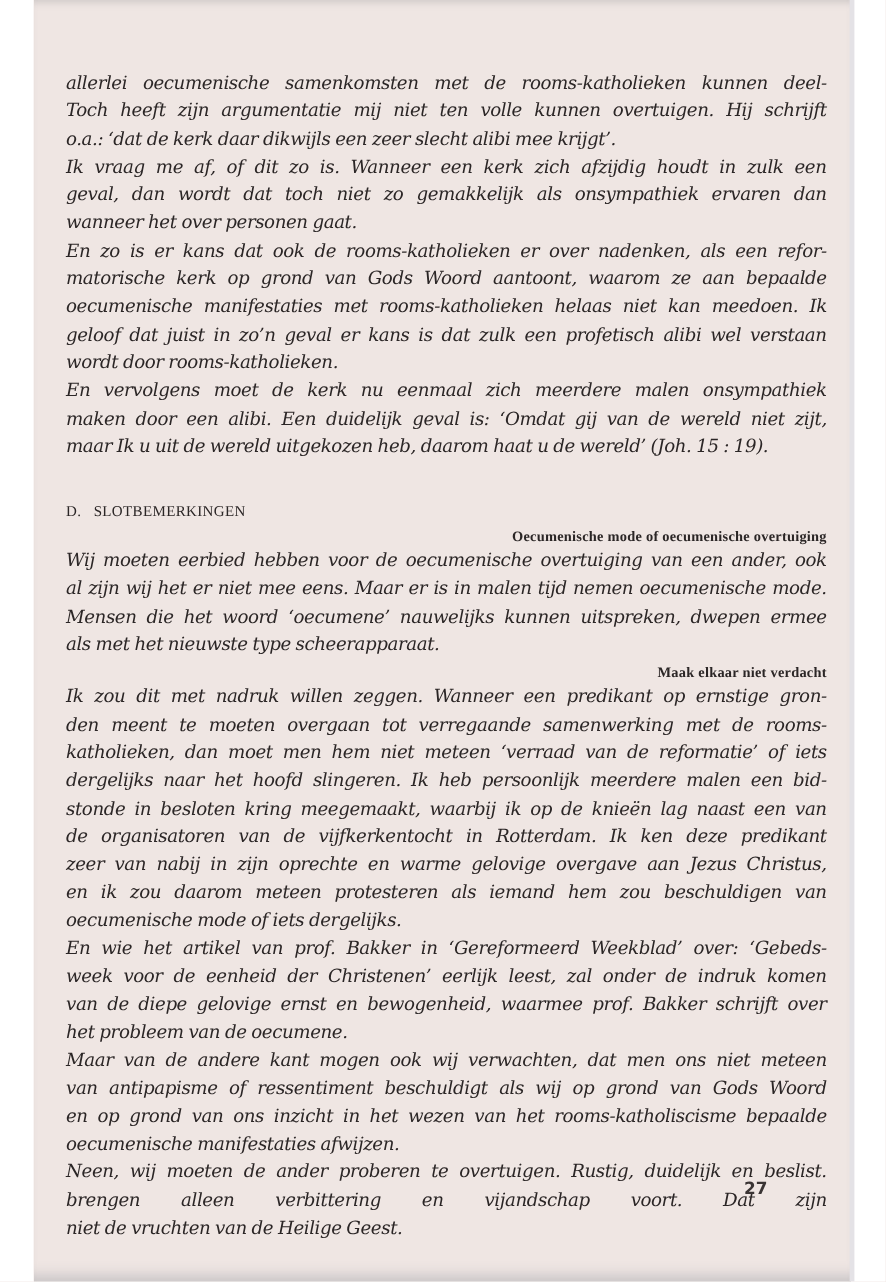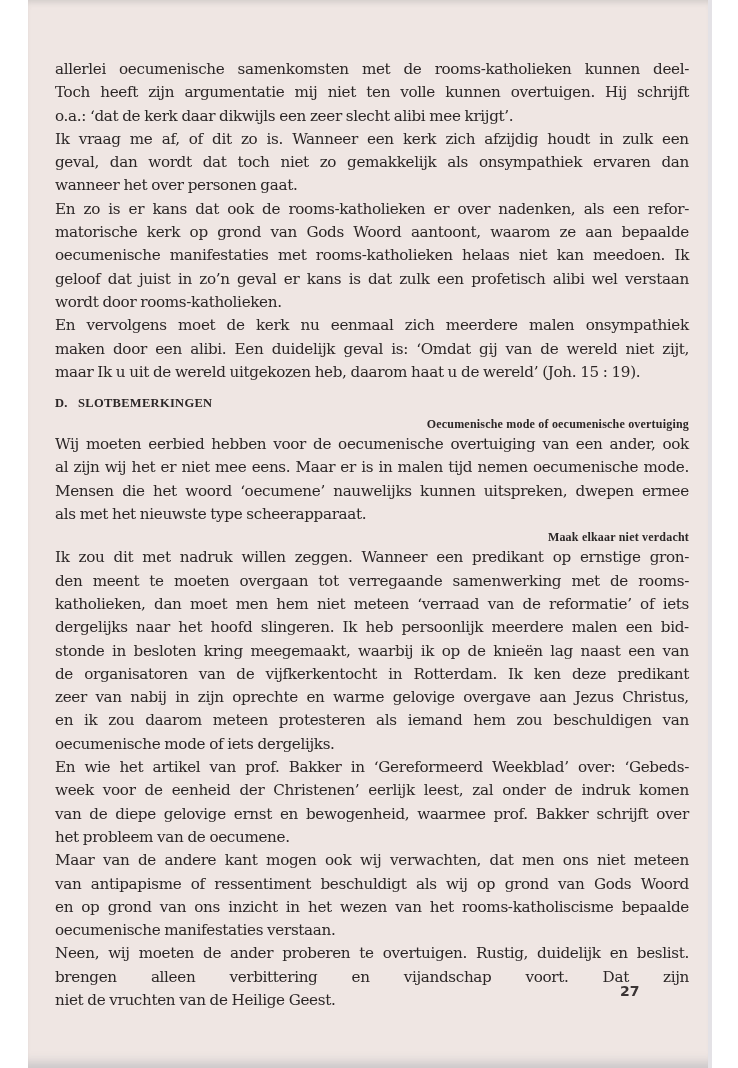--- a/index.html
+++ b/index.html
@@ -8,26 +8,26 @@
     position:absolute; left:28px; top:0; width:681px; height:1068px;
     background:#efe6e3;
     box-shadow: inset 0 6px 6px -4px rgba(150,150,150,0.35), inset 0 -14px 10px -8px rgba(170,170,175,0.5);
   }
   .edge-right { position:absolute; left:708px; top:0; width:4px; height:1068px; background:#e4e2e6; }
   .text {
     position:absolute; left:55px; top:58px; width:634px;
     font-family:"DejaVu Serif", serif; font-size:15.2px; color:#2b2626;
     line-height:23.3px;
   }
-  .line { display:block; text-align:justify; text-align-last:justify; white-space:nowrap; height:23.3px; letter-spacing:-0.35px; word-spacing:-0.5px; }
+  .line { display:block; text-align:justify; text-align-last:justify; white-space:nowrap; height:23.3px; letter-spacing:-0.35px; word-spacing:-0.5px;font-style:italic; }
   .line > span { display:flex; justify-content:space-between; }
   .line.last { text-align-last:left; }
   .head-d {
-    font-family:"Liberation Serif", serif; font-weight:bold; font-size:12.5px; color:#2b2626;
-    letter-spacing:0.3px; height:20px; line-height:20px; margin-top:9px;
+    font-family:"Liberation Serif", serif; font-weight:normal; font-size:12.5px; color:#2b2626;
+    letter-spacing:0.3px; height:20px; line-height:20px; margin-top:32px;
   }
   .subhead {
     font-family:"Liberation Serif", serif; font-weight:bold; font-size:12px; color:#2b2626;
     text-align:right; height:20px; line-height:22px; letter-spacing:0.2px;
   }
   .pagenum {
     position:absolute; left:620px; top:983px; width:69px; text-align:left;
     font-family:"DejaVu Sans", sans-serif; font-weight:bold; font-size:14px; color:#3a3434;
   }
 </style>
@@ -513,21 +513,21 @@
               <span>inzicht</span>
               <span>in</span>
               <span>het</span>
               <span>wezen</span>
               <span>van</span>
               <span>het</span>
               <span>rooms-katholiscisme</span>
               <span>bepaalde</span>
             </span>
           </div>
-          <div class="line last">oecumenische manifestaties verstaan.</div>
+          <div class="line last">oecumenische manifestaties afwijzen.</div>
         </div>
       </div>
       <div>
         <div>
           <div class="line">
             <span>
               <span>Neen,</span>
               <span>wij</span>
               <span>moeten</span>
               <span>de</span>

